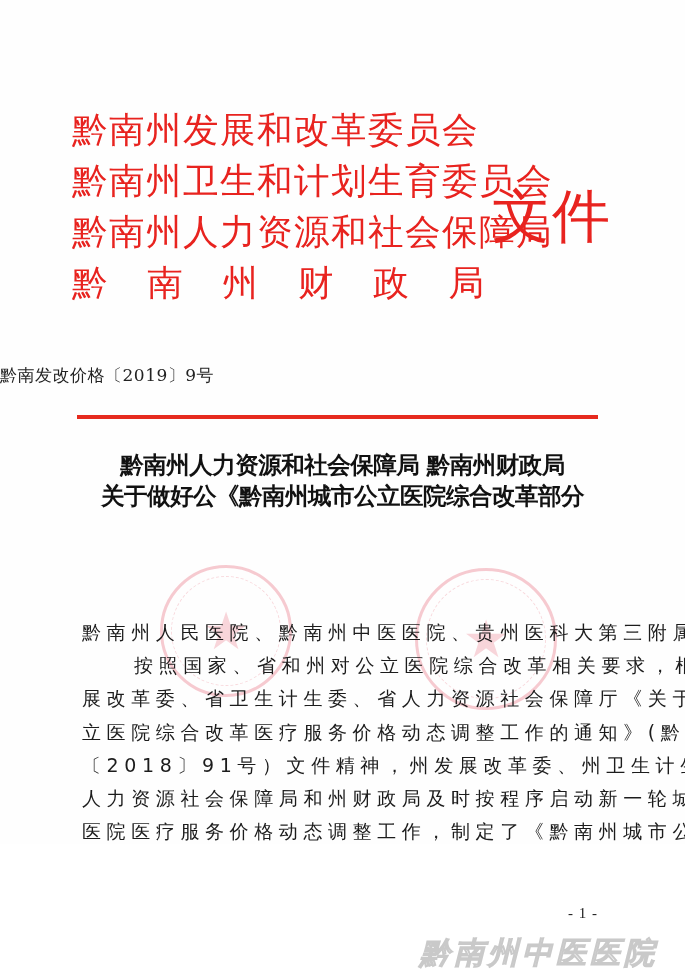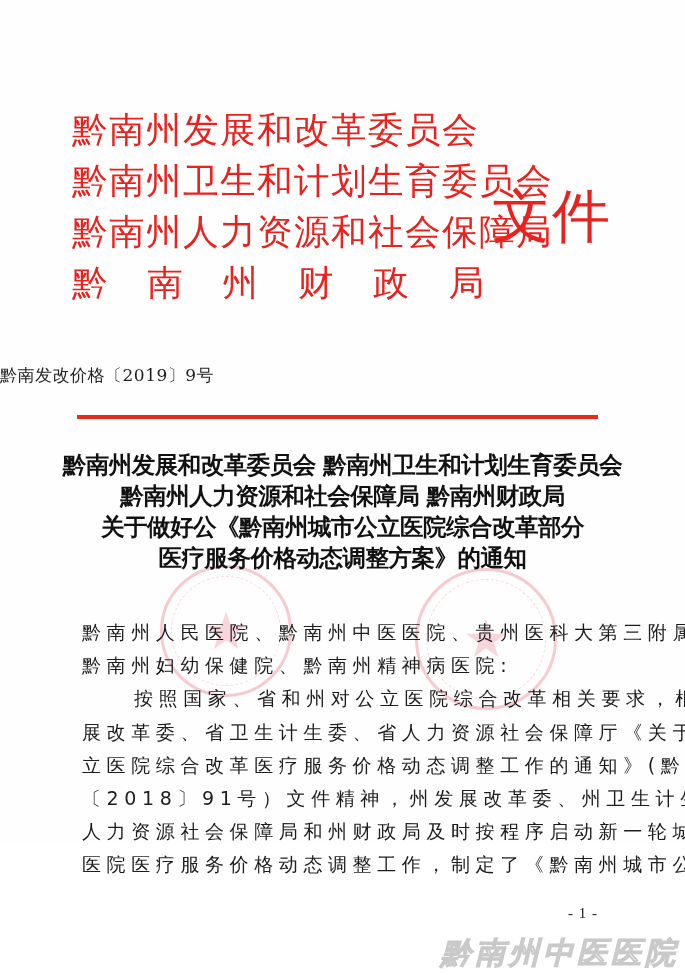--- a/index.html
+++ b/index.html
@@ -53,21 +53,21 @@
     font-size: 19px; line-height: 33.2px; height: 33.2px; color: #1c1c1c;
     white-space: nowrap; letter-spacing: 5.6px;
   }
   .body-line.indent { padding-left: 52px; }
 
   .page-number {
     position: absolute; left: 568px; top: 905px; font-size: 15px; color: #222;
     font-family: "Liberation Serif", "DejaVu Serif", serif; letter-spacing: 1px;
   }
   .watermark {
-    position: absolute; left: 420px; top: 933px; width: 265px; text-align: right; padding-right: 6px;
+    position: absolute; left: 420px; top: 933px; width: 265px; text-align: left; padding-right: 6px;
     font-family: Liberation Sans, sans-serif; font-style: italic; font-weight: bold;
     font-size: 30px; letter-spacing: 4px; color: transparent;
     -webkit-text-stroke: 1px #c9c9c9; white-space: nowrap;
   }
 </style>
 </head>
 <body>
 
 <div class="page">
 
@@ -90,29 +90,26 @@
   <div class="red-rule"></div>
 
   <div class="stamp stamp-1">
       <div class="ring"></div>
     </div>
   <div class="stamp stamp-2">
       <div class="ring"></div>
     </div>
 
   <div class="title">
-    <div class="title-line">黔南州发展和改革委员会  黔南州卫生和计划生育委员会</div>
     <div class="title-line">黔南州人力资源和社会保障局  黔南州财政局</div>
     <div class="title-line">关于做好公《黔南州城市公立医院综合改革部分</div>
-    <div class="title-line">医疗服务价格动态调整方案》的通知</div>
   </div>
 
   <div class="body-text">
     <div class="body-line">黔南州人民医院、黔南州中医医院、贵州医科大第三附属医院、</div>
-    <div class="body-line">黔南州妇幼保健院、黔南州精神病医院:</div>
     <div class="body-line indent">按照国家、省和州对公立医院综合改革相关要求，根据省发</div>
     <div class="body-line">展改革委、省卫生计生委、省人力资源社会保障厅《关于做好公</div>
     <div class="body-line">立医院综合改革医疗服务价格动态调整工作的通知》(黔发改收费</div>
     <div class="body-line">〔2018〕91号）文件精神，州发展改革委、州卫生计生委、州人</div>
     <div class="body-line">人力资源社会保障局和州财政局及时按程序启动新一轮城市公立</div>
     <div class="body-line">医院医疗服务价格动态调整工作，制定了《黔南州城市公立医院</div>
   </div>
 
   <div class="page-number">- 1 -</div>
   <div class="watermark">黔南州中医医院</div>

